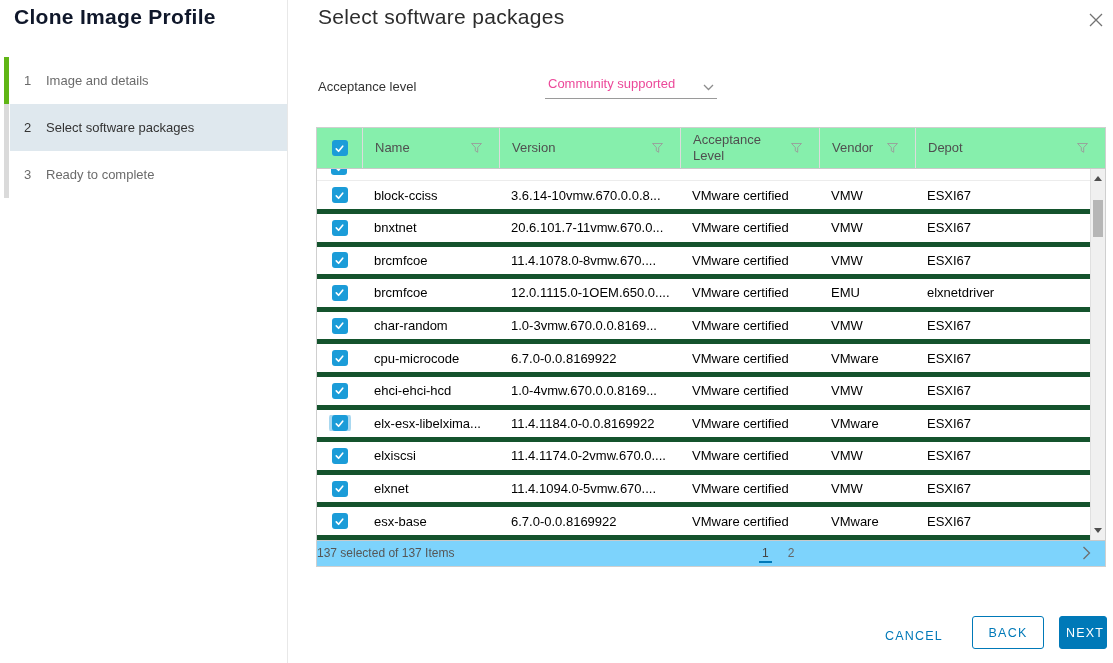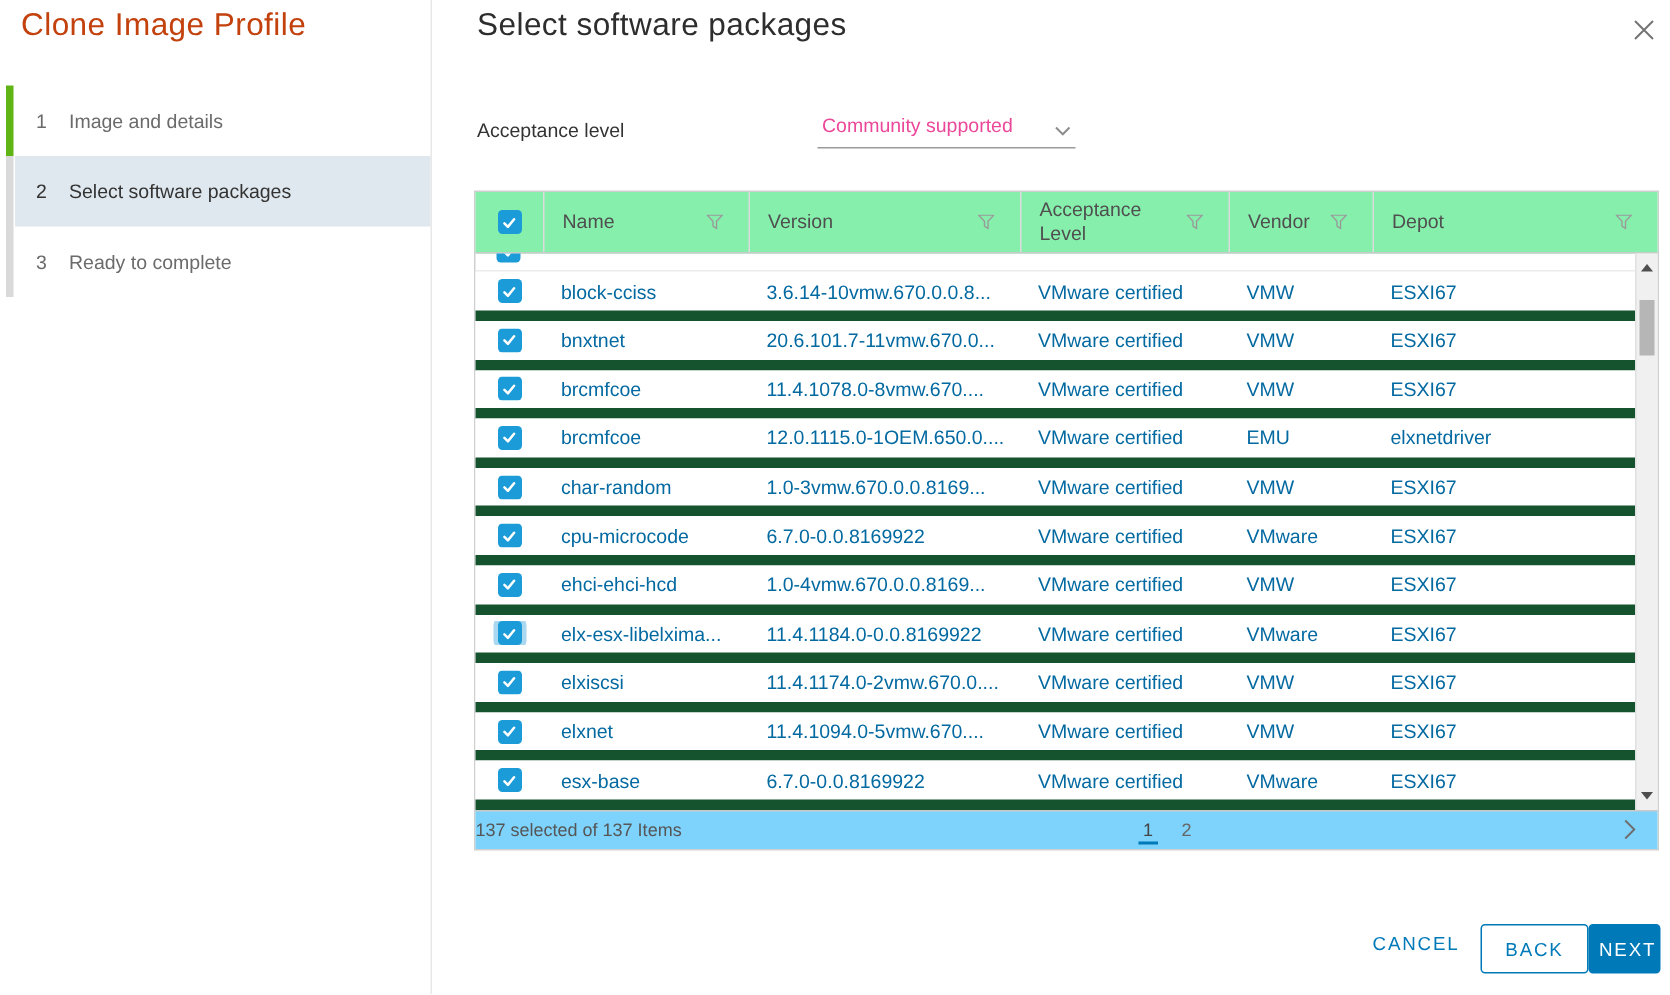--- a/index.html
+++ b/index.html
@@ -12,21 +12,21 @@
   html,body{margin:0;padding:0}
   body{
     width:1113px;height:663px;
     font-family:"Liberation Sans",sans-serif;
     background:#fff;color:#333;
   }
   .app{position:relative;width:1113px;height:663px;overflow:hidden;background:#fff}
 
   
   .sidebar{position:absolute;left:0;top:0;width:288px;height:663px;border-right:1px solid #E8E8E8;background:#fff}
-  .sidebar-title{position:absolute;left:14px;top:5px;margin:0;font-size:21px;font-weight:400;color:#c2410c;letter-spacing:.3px;white-space:nowrap}
+  .sidebar-title{position:absolute;left:14px;top:5px;margin:0;font-size:21px;font-weight:700;color:#0f172a;letter-spacing:.3px;white-space:nowrap}
   .rail{position:absolute;left:4px;width:5px}
   .rail-green{top:57px;height:47px;background:var(--green)}
   .rail-gray{top:104px;height:94px;background:#DADADA}
   .steps{position:absolute;left:10px;top:57px;right:0}
   .step{height:47px;display:flex;align-items:center;font-size:13px;color:#6b6b6b;cursor:pointer;padding-left:14px}
   .step.current{background:var(--step-bg);color:#333}
   .step-num{width:22px;flex:none}
   .step-label{white-space:nowrap}
 
   
@@ -40,21 +40,21 @@
   
   .grid{position:absolute;left:316px;top:127px;width:790px;border:1px solid #CFCFCF;background:#fff}
   .grid-header{display:grid;grid-template-columns:45px 137px 181px 139px 96px 1fr;height:41px;background:#86efac;border-bottom:1px solid #C9C9C9}
   .hcell{display:flex;align-items:center;justify-content:space-between;padding:0 17px 0 12px;font-size:13px;color:#4f4f4f;line-height:1.2}
   .hcell + .hcell{border-left:1px solid #DCDCDC}
   .hcell.chk{justify-content:center;padding:0}
   .col-label{max-width:86px}
   .filter-icon{display:flex;align-items:center;flex:none;cursor:pointer;margin-left:6px}
 
   .grid-body{position:relative;width:773px}
-  .g-row{display:grid;grid-template-columns:45px 137px 181px 139px 96px 1fr;height:32.6px;border-bottom:7px solid #14532d;align-items:center;font-size:13px;color:#0369a1;cursor:pointer;background:#fff}
+  .g-row{display:grid;grid-template-columns:45px 137px 181px 139px 96px 1fr;height:32.6px;border-bottom:5px solid #14532d;align-items:center;font-size:13px;color:#000000;cursor:pointer;background:#fff}
   .cell{padding-left:12px;white-space:nowrap;overflow:hidden}
   .chk-cell{padding:0;display:flex;justify-content:center;align-items:center}
   .checkbox{width:16px;height:16px;border-radius:3px;background:var(--chk);display:flex;align-items:center;justify-content:center;cursor:pointer;flex:none}
   .checkbox.focused{box-shadow:0 0 0 3px #A9D8F0}
   .partial-row{position:relative;height:12.4px;border-bottom:1px solid #ECECEC;overflow:hidden}
   .partial-row .checkbox{position:absolute;left:14px;top:-10px}
 
   
   .vscroll{position:absolute;right:0;top:41px;width:15px;height:371px;background:#F0F0F0;border-left:1px solid #E0E0E0}
   .sb-btn{position:absolute;left:0;width:14px;height:15px;display:flex;align-items:center;justify-content:center;cursor:pointer}
@@ -66,21 +66,21 @@
 
   
   .grid-footer{display:flex;align-items:center;justify-content:space-between;height:26px;border-top:1px solid #C9C9C9;background:#7dd3fc;font-size:12px;color:#565656;padding-right:14px}
   .summary{margin-right:30px}
   .pager{display:flex;align-items:center;gap:13px}
   .page{cursor:pointer;color:#666;padding:2px 3px 3px 3px}
   .page.active{color:#444;border-bottom:2px solid var(--blue);padding-bottom:1px}
   .next-page{margin-left:10px;display:flex;align-items:center;cursor:pointer}
 
   
-  .actions{position:absolute;right:6px;bottom:14px;display:flex;align-items:flex-start;}
+  .actions{position:absolute;right:6px;bottom:14px;display:flex;align-items:flex-end;gap:15px}
   .actions button{font-family:"Liberation Sans",sans-serif;font-size:12.5px;letter-spacing:1.2px;cursor:pointer}
   .btn-link{color:var(--blue);background:none;border:none;margin-right:10px;padding:6px 4px}
   .btn-outline{width:72px;height:33px;border:1px solid var(--blue);border-radius:3px;background:#fff;color:var(--blue)}
   .btn-primary{width:48px;height:33px;border:1px solid var(--blue);border-radius:3px;background:var(--blue);color:#fff}
 </style>
 </head>
 <body>
 
 <div class="app">
 

